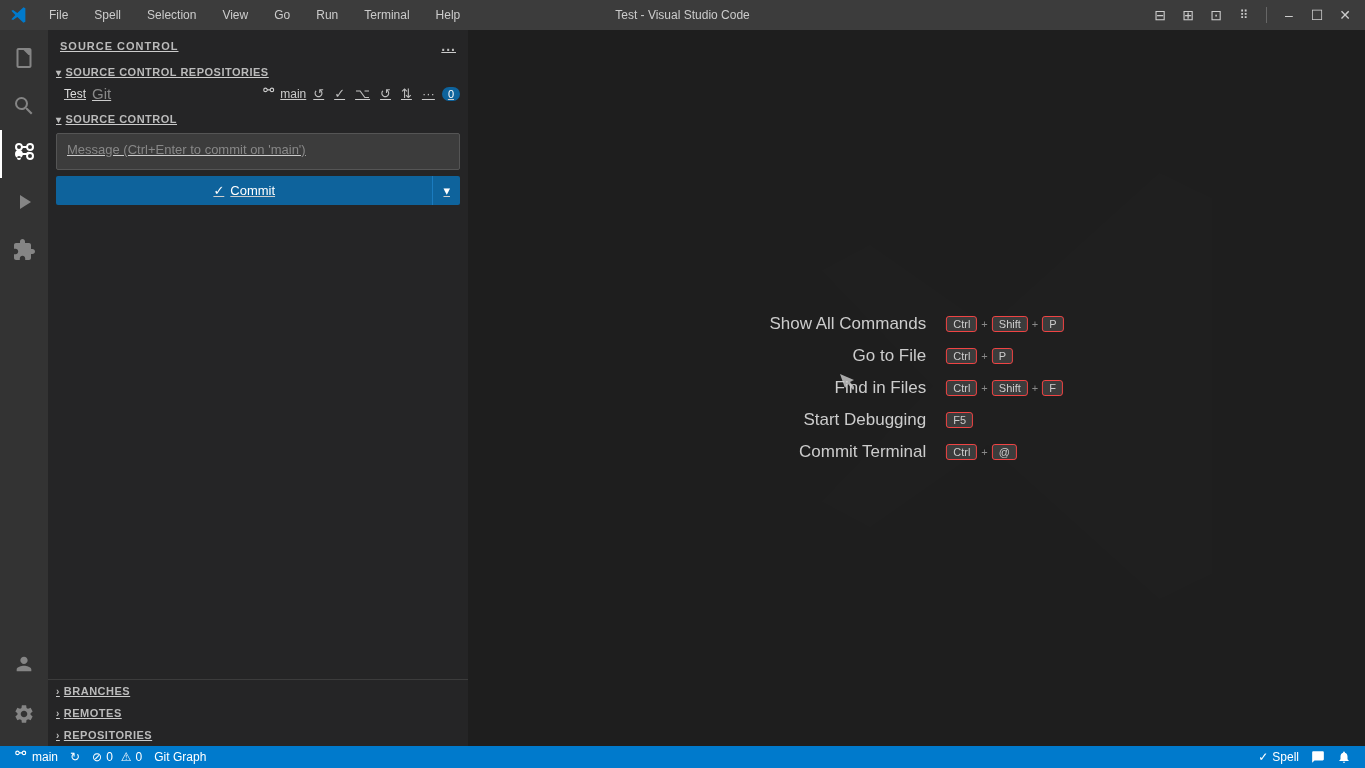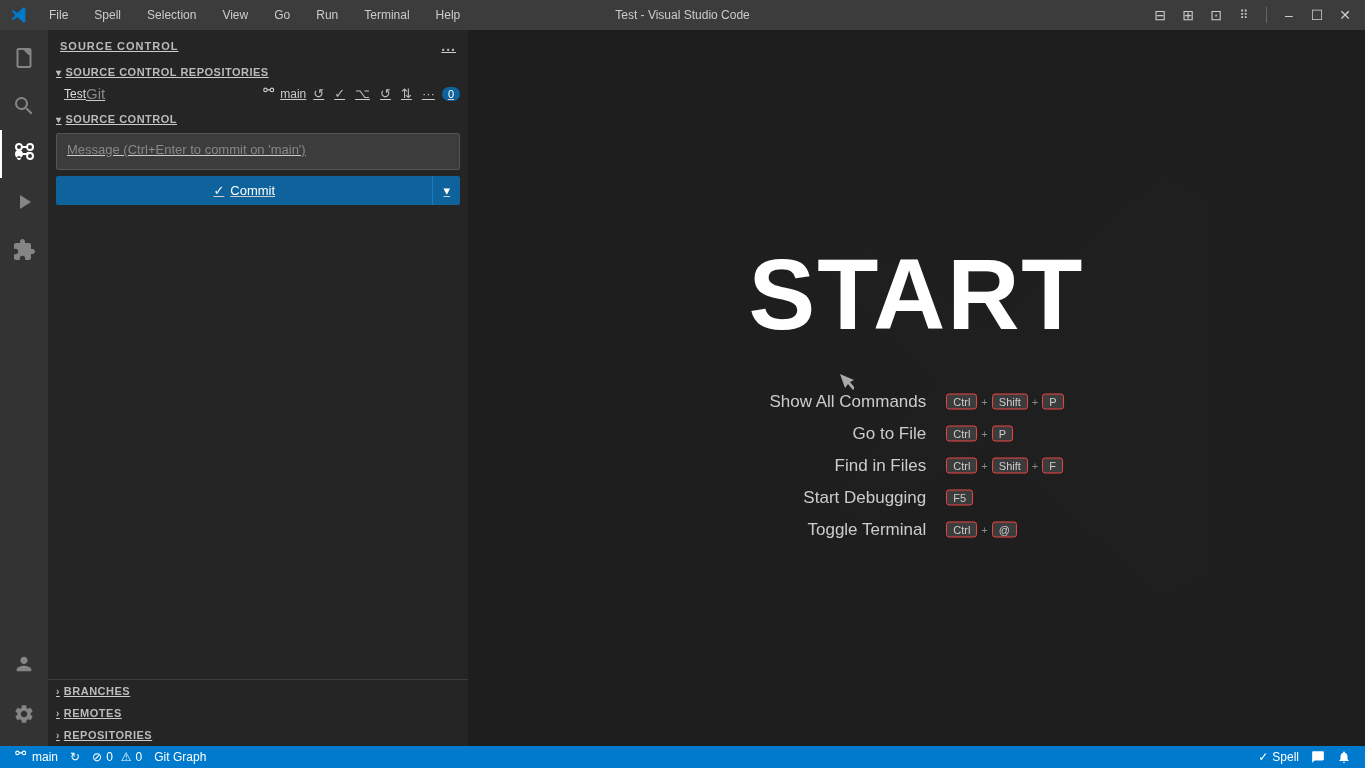--- a/index.html
+++ b/index.html
@@ -147,21 +147,21 @@
       margin-right: 4px;
       font-size: 10px;
     }
 
     
     .repo-row {
       display: flex;
       align-items: center;
       padding: 3px 8px 3px 16px;
       font-size: 12px;
-      gap: 0;
+      gap: 6px;
       background: #252526;
     }
     .repo-name { color: #ddd; font-size: 12px; }
     .repo-type { color: #888; font-size: 15px; }
     .repo-actions {
       display: flex;
       align-items: center;
       gap: 4px;
       margin-left: auto;
     }
@@ -485,21 +485,20 @@
 
   <div id="editor">
 
     <div class="vscode-bg-logo">
       <svg width="500" height="500" viewBox="0 0 100 100" fill="rgba(200,200,200,0.08)">
         <path d="M74.9 7.4L40.6 38.3 17 21.8 7.4 26.9l22.2 23.1L7.4 73.1l9.6 5.1 23.6-16.5 34.3 30.9 10.5-5.1V12.5z"></path>
       </svg>
     </div>
 
     <div class="welcome-content">
-      <div class="start-text">START</div>
       <div class="shortcuts-grid">
 
         <div class="shortcut-label">Show All Commands</div>
         <div class="shortcut-keys">
           <span class="key-badge">Ctrl</span>
           <span class="key-plus">+</span>
           <span class="key-badge">Shift</span>
           <span class="key-plus">+</span>
           <span class="key-badge">P</span>
         </div>
@@ -518,21 +517,21 @@
           <span class="key-badge">Shift</span>
           <span class="key-plus">+</span>
           <span class="key-badge">F</span>
         </div>
 
         <div class="shortcut-label">Start Debugging</div>
         <div class="shortcut-keys">
           <span class="key-badge">F5</span>
         </div>
 
-        <div class="shortcut-label">Toggle Terminal</div>
+        <div class="shortcut-label">Commit Terminal</div>
         <div class="shortcut-keys">
           <span class="key-badge">Ctrl</span>
           <span class="key-plus">+</span>
           <span class="key-badge">@</span>
         </div>
       </div>
     </div>
 
     <div style="position:absolute;top:48%;left:41.5%;pointer-events:none;">
       <svg width="14" height="20" viewBox="0 0 14 20" fill="#aaa">

